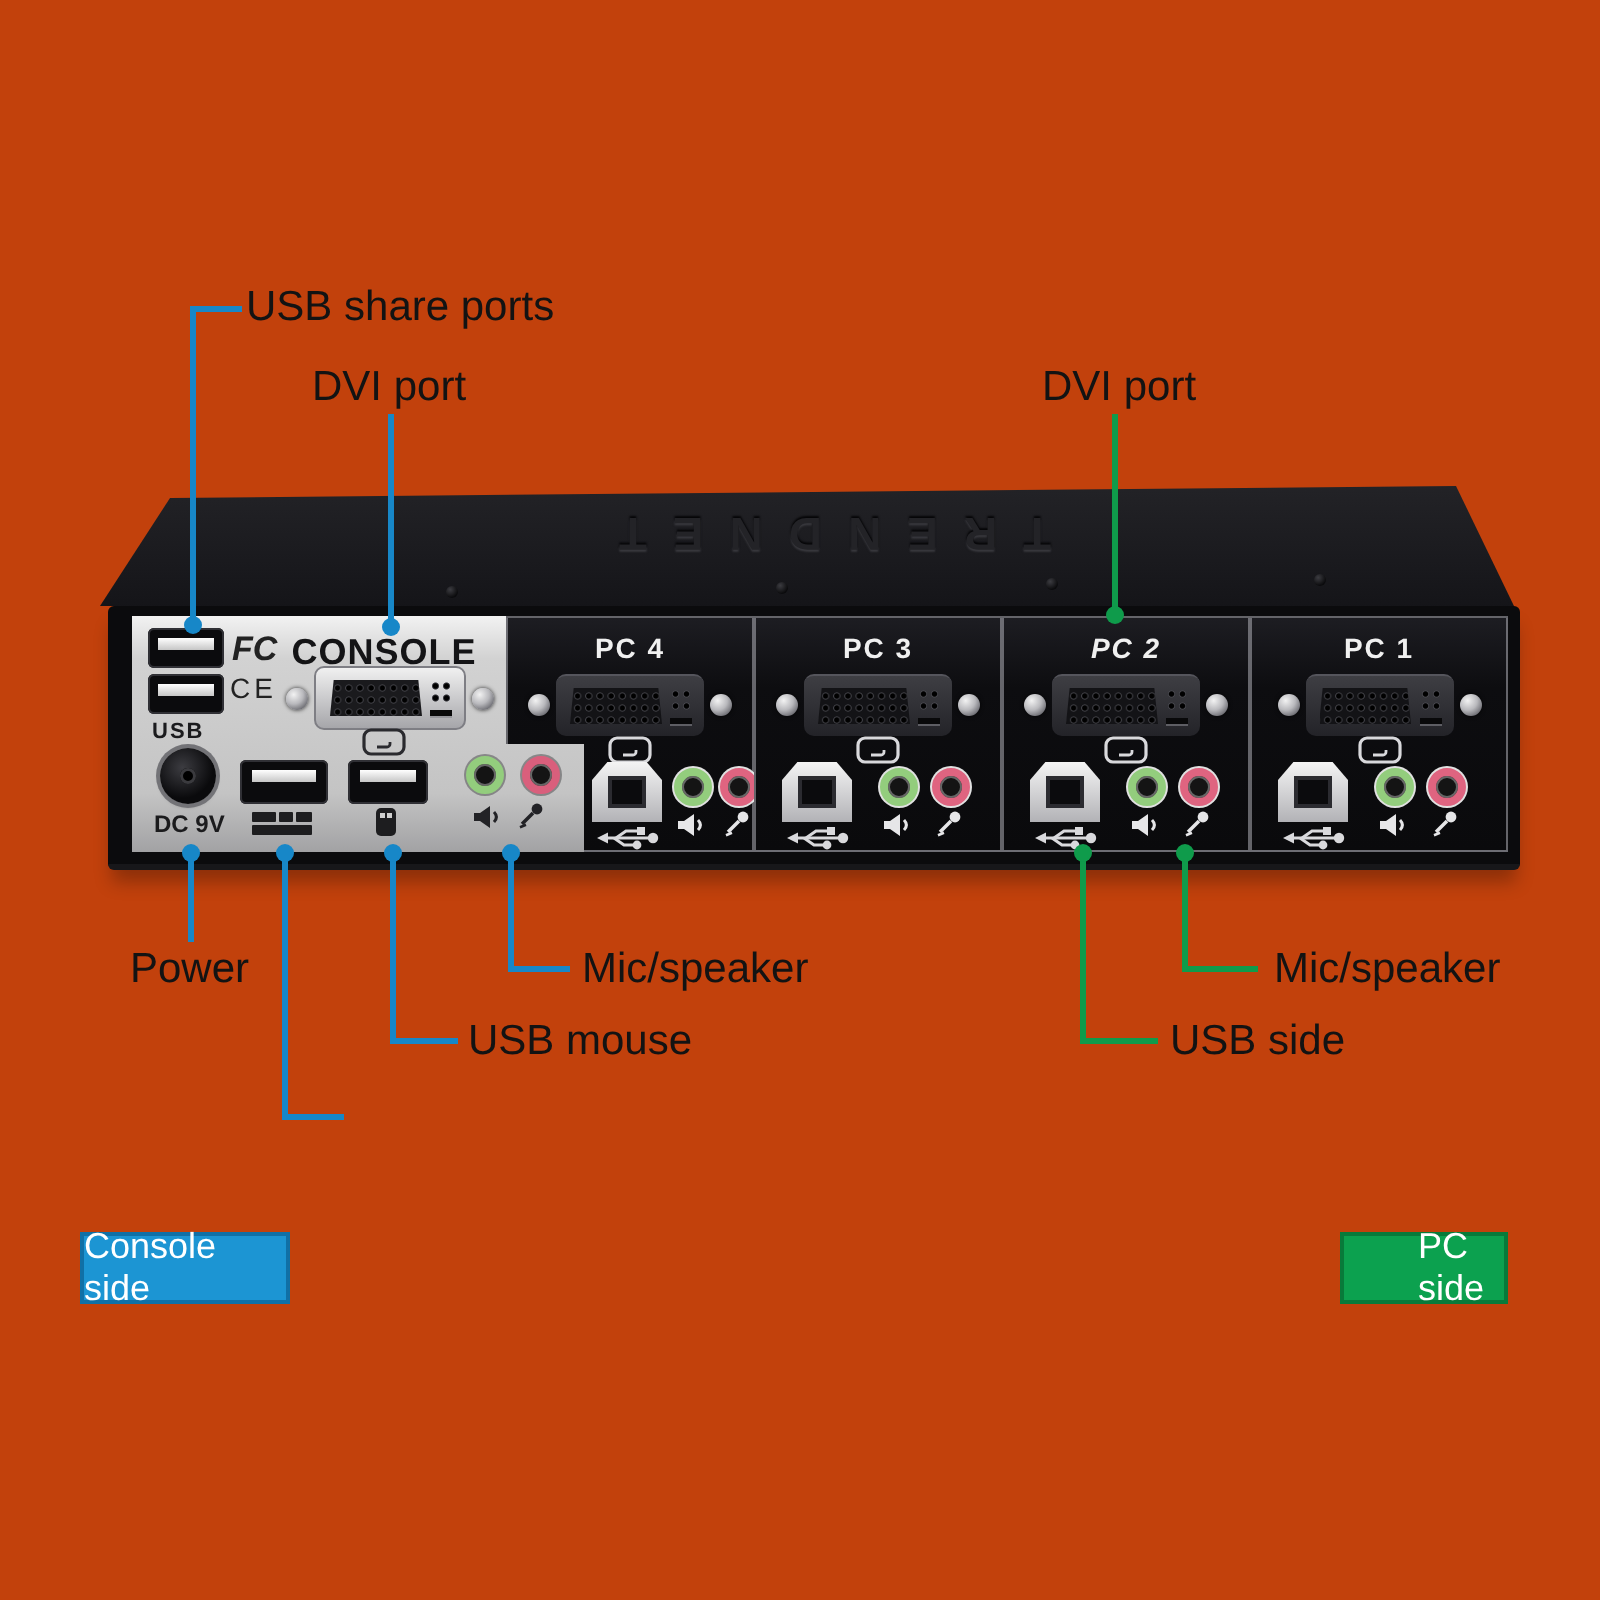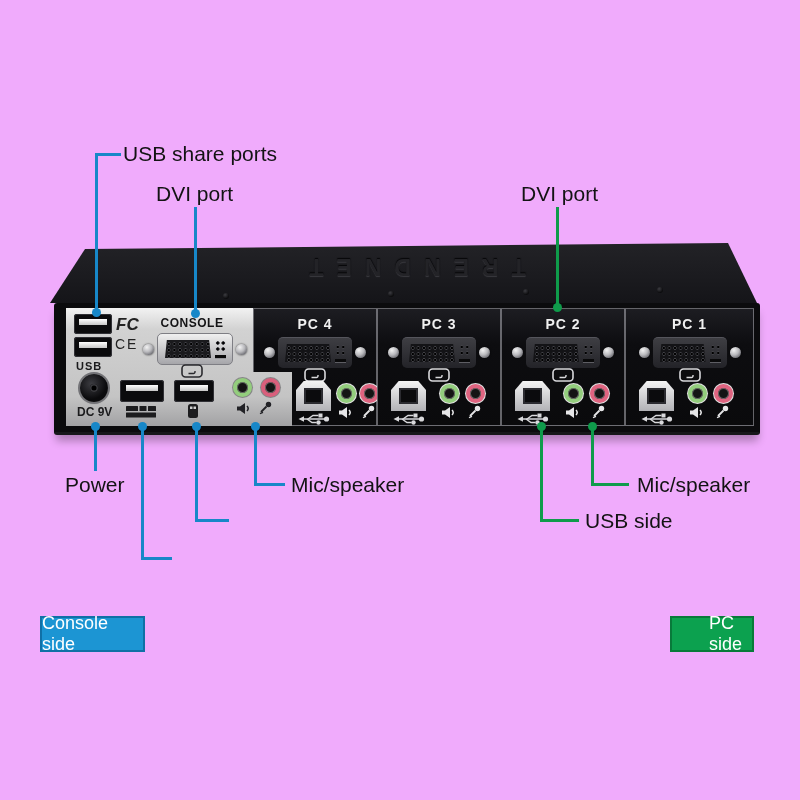--- a/index.html
+++ b/index.html
@@ -1,16 +1,16 @@
 <!DOCTYPE html>
 <html><head>
 <meta charset="utf-8">
 <style>
   html,body{margin:0;padding:0;background:#fff;}
-  .stage{position:relative;width:800px;height:800px;background:#f0abfc;overflow:hidden;
+  .stage{position:relative;width:800px;height:800px;background:#c2410c;overflow:hidden;
          font-family:"Liberation Sans","DejaVu Sans",sans-serif;}
 
   
   .cl{position:absolute;background:#1787c8;}
   .cl.g{background:#0f9b4b;}
   .cdot{position:absolute;width:9px;height:9px;border-radius:50%;background:#1787c8;z-index:7;}
   .cdot.g{background:#0f9b4b;}
   .clabel{position:absolute;font-size:21px;color:#131313;white-space:nowrap;z-index:7;}
   .cpiece{z-index:6;}
 
@@ -31,21 +31,21 @@
 
   
   .console-panel{position:absolute;left:12px;top:5px;width:226px;height:118px;z-index:4;
     background:linear-gradient(180deg,#f2f2f2,#d2d2d2 18%,#c4c4c4 75%,#a2a2a4);
     clip-path:polygon(0 0,187px 0,187px 64px,226px 64px,226px 118px,0 118px);}
 
   
   .pc-section{position:absolute;top:5px;width:124px;height:118px;z-index:3;box-sizing:border-box;
     background:linear-gradient(180deg,#1d1d22,#0d0d10 30%,#0a0a0c);
     border:1px solid rgba(190,190,198,.5);}
-  .s4{left:199px;} .s3{left:323px;} .s2{left:447px;} .s1{left:571px;width:129px;}
+  .s4{left:199px;} .s3{left:323px;} .s2{left:447px;font-style:italic;} .s1{left:571px;width:129px;}
   .pc-label{margin-top:7px;text-align:center;color:#f0f0f0;font-size:14px;font-weight:bold;letter-spacing:1px;}
 
   
   .dvi-row{position:absolute;top:28px;left:0;right:0;display:flex;align-items:center;justify-content:center;gap:3px;}
   .screw{width:11px;height:11px;border-radius:50%;flex:0 0 auto;
     background:radial-gradient(circle at 35% 30%,#f2f2f2,#b9b9bd 45%,#6e6e74 78%,#505056);
     box-shadow:0 0 2px rgba(0,0,0,.8);}
   .dvi{position:relative;width:74px;height:30px;border-radius:5px;flex:0 0 auto;
     background:linear-gradient(180deg,#3e3e43,#232328);border-top:1px solid #55555c;}
   .dvi .pins{position:absolute;left:7px;top:6px;width:46px;height:18px;
@@ -86,21 +86,21 @@
   
   .usb-share{position:absolute;left:8px;top:6px;width:38px;}
   .usba{position:relative;background:#0b0b0d;border-radius:3px;box-shadow:inset 0 0 0 1px #303035;}
   .usba.v{width:38px;height:20px;margin-bottom:3px;}
   .usba.v::after{content:"";position:absolute;left:5px;right:5px;top:5px;height:6px;
     background:linear-gradient(#fff,#c6c6c6);}
   .usb-share-label{position:absolute;left:10px;top:52px;font-size:11px;font-weight:bold;color:#1b1b1d;letter-spacing:1px;}
   .cert-fcc{position:absolute;left:50px;top:7px;font-size:17px;font-weight:bold;color:#222;font-style:italic;}
   .cert-ce{position:absolute;left:49px;top:28px;font-size:14px;color:#222;letter-spacing:2px;}
   .console-title{position:absolute;left:78px;top:8px;width:96px;text-align:center;
-    font-size:12px;font-weight:bold;color:#141416;letter-spacing:.5px;}
+    font-size:18px;font-weight:bold;color:#141416;letter-spacing:.5px;}
   .console-dvi-row{position:absolute;left:77px;top:25px;width:102px;display:flex;align-items:center;gap:3px;}
   .console-monitor{position:absolute;left:115px;top:56px;}
   .dc-jack{position:absolute;left:14px;top:66px;width:28px;height:28px;border-radius:50%;
     background:radial-gradient(circle at 40% 35%,#3c3c41,#0a0a0c 62%);
     box-shadow:0 0 0 2px #737377,0 1px 2px rgba(0,0,0,.5);}
   .dc-jack::after{content:"";position:absolute;left:10px;top:10px;width:8px;height:8px;border-radius:50%;
     background:#000;box-shadow:inset 0 0 0 1.5px #3a3a3e;}
   .dc-label{position:absolute;left:11px;top:97px;font-size:12px;font-weight:bold;color:#1b1b1d;}
   .kb-port{position:absolute;left:54px;top:72px;width:44px;height:22px;}
   .usba.h::after{content:"";position:absolute;left:6px;right:6px;top:5px;height:6px;
@@ -138,20 +138,21 @@
   <div class="cl cpiece" style="left:94px;top:425px;width:3px;height:46px"></div>
   <span class="clabel" style="left:65px;top:473px">Power</span>
 
   <div class="cdot" style="left:138px;top:422px"></div>
   <div class="cl cpiece" style="left:141px;top:425px;width:3px;height:135px"></div>
   <div class="cl cpiece" style="left:141px;top:557px;width:31px;height:3px"></div>
 
   <div class="cdot" style="left:192px;top:422px"></div>
   <div class="cl cpiece" style="left:195px;top:425px;width:3px;height:97px"></div>
   <div class="cl cpiece" style="left:195px;top:519px;width:34px;height:3px"></div>
+  <span class="clabel" style="left:234px;top:509px">USB mouse</span>
 
   <div class="cdot" style="left:251px;top:422px"></div>
   <div class="cl cpiece" style="left:254px;top:425px;width:3px;height:61px"></div>
   <div class="cl cpiece" style="left:254px;top:483px;width:31px;height:3px"></div>
   <span class="clabel" style="left:291px;top:473px">Mic/speaker</span>
 
   <div class="cl g cpiece" style="left:556px;top:207px;width:3px;height:102px"></div>
   <div class="cdot g" style="left:553px;top:303px"></div>
   <span class="clabel" style="left:521px;top:182px">DVI port</span>
 

